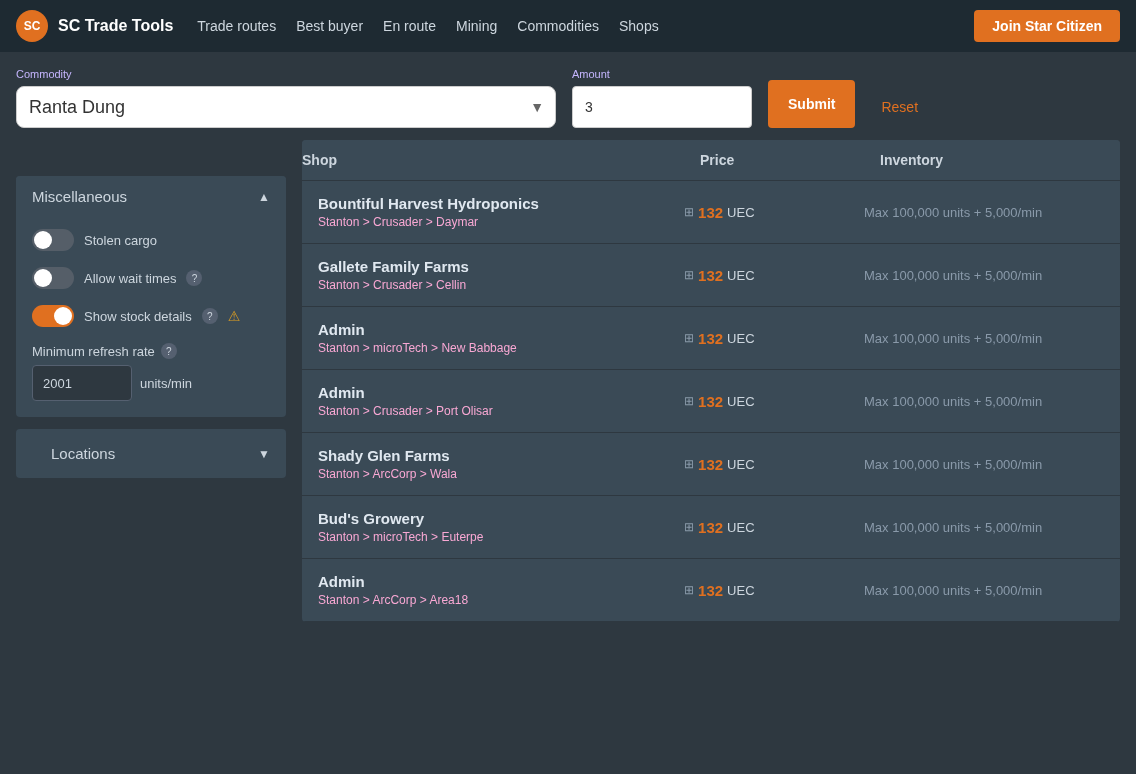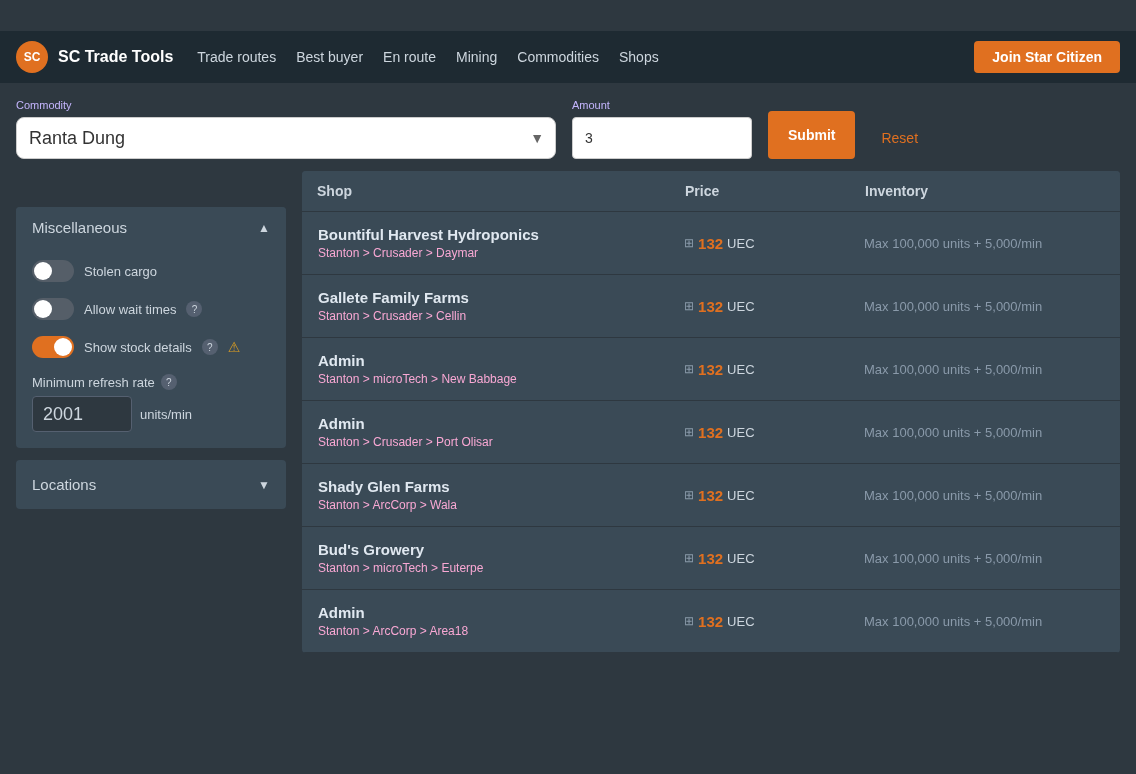--- a/index.html
+++ b/index.html
@@ -13,21 +13,20 @@
     }
 
     
     .navbar {
       background: #1e2a32;
       display: flex;
       align-items: center;
       padding: 0 16px;
       height: 52px;
       gap: 24px;
-      margin-top: 31px;
     }
     .navbar-logo {
       display: flex;
       align-items: center;
       gap: 10px;
     }
     .logo-circle {
       width: 32px; height: 32px;
       background: #e07020;
       border-radius: 50%;
@@ -244,31 +243,32 @@
       align-items: center;
     }
     .refresh-input {
       width: 100px;
       height: 36px;
       background: #2e3840;
       border: 1px solid #556070;
       border-radius: 4px;
       color: #cdd6de;
       padding: 0 10px;
-      font-size: 18px;
+      font-size: 13px;
     }
     .refresh-unit {
       color: #cdd6de;
       font-size: 13px;
     }
 
     
     .locations-section {
       background: #3a4a56;
       border-radius: 4px;
+      padding-left: 19px;
     }
     .locations-header {
       display: flex;
       align-items: center;
       justify-content: space-between;
       padding: 16px;
       cursor: pointer;
     }
     .locations-title {
       font-size: 15px;
@@ -278,21 +278,21 @@
     
     .results-panel {
       flex: 1;
       background: #3a4a56;
       border-radius: 4px;
       overflow: hidden;
     }
     .results-header {
       display: grid;
       grid-template-columns: 1fr 180px 240px;
-      padding: 12px 15px;
+      padding: 12px 0;
       background: #3a4a56;
       border-bottom: 1px solid #2e3840;
     }
     .results-header-cell {
       color: #cdd6de;
       font-size: 14px;
       font-weight: bold;
     }
     .result-row {
       display: grid;

